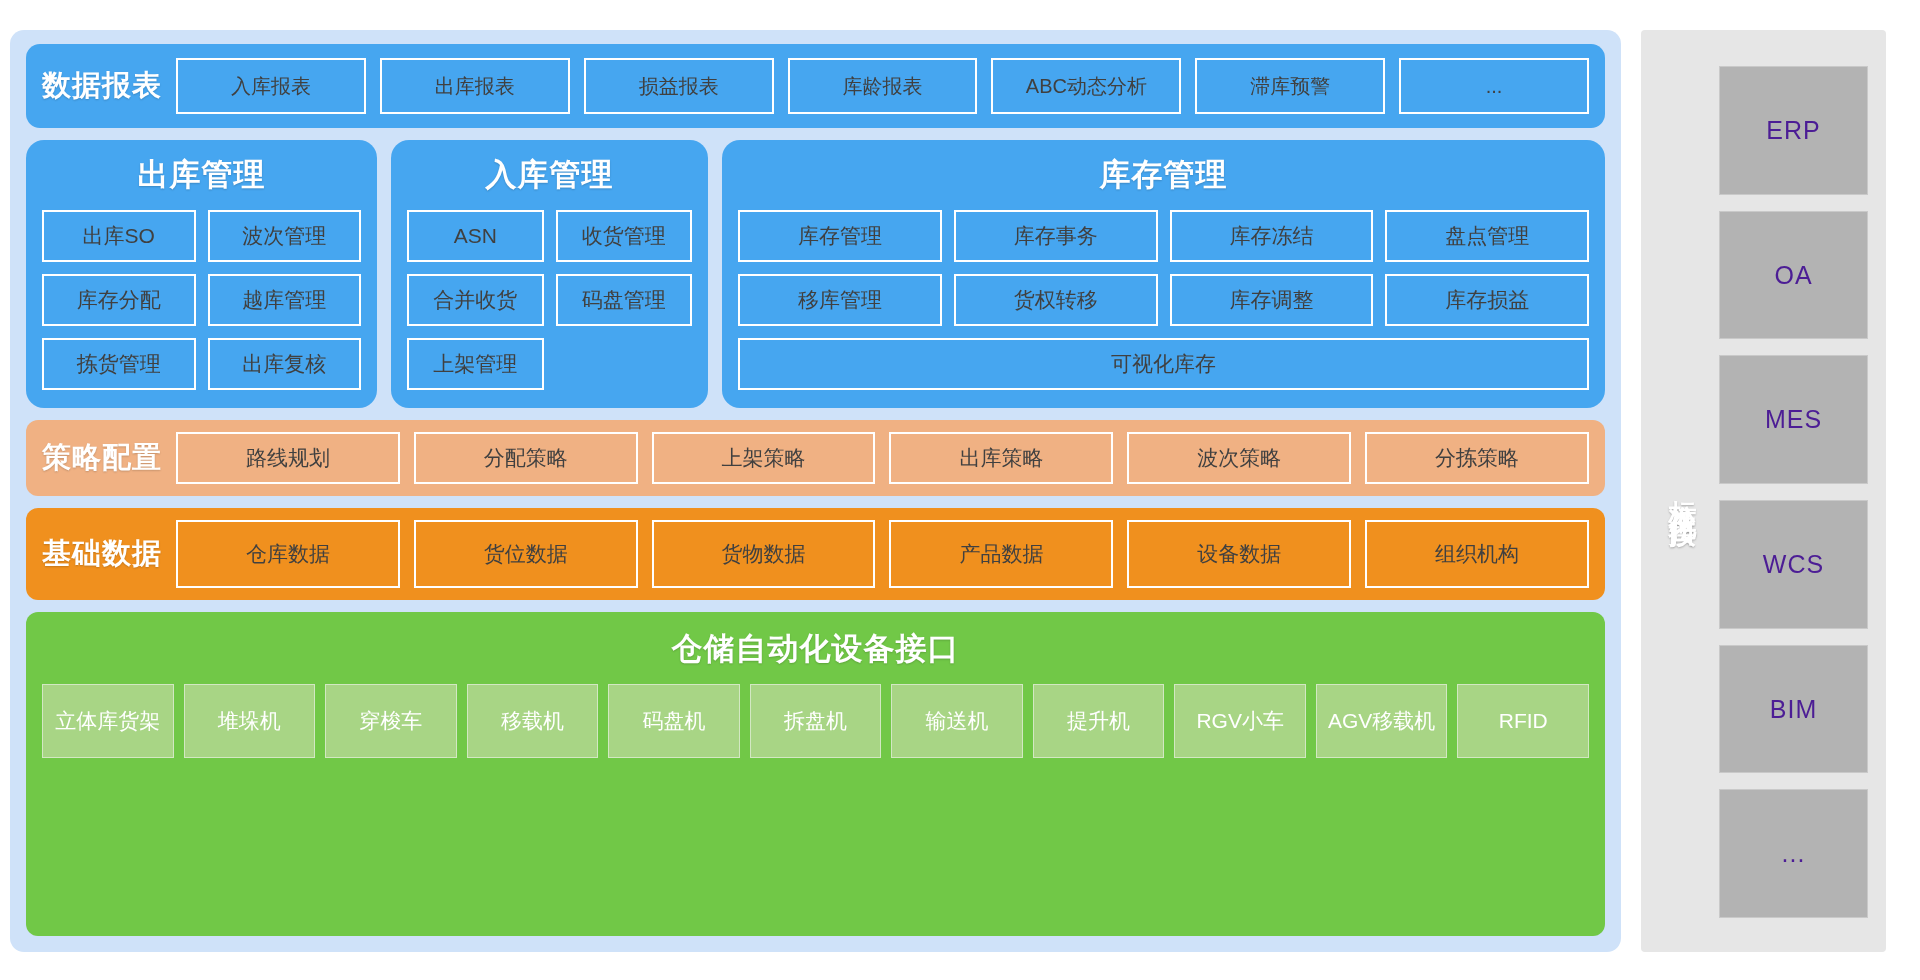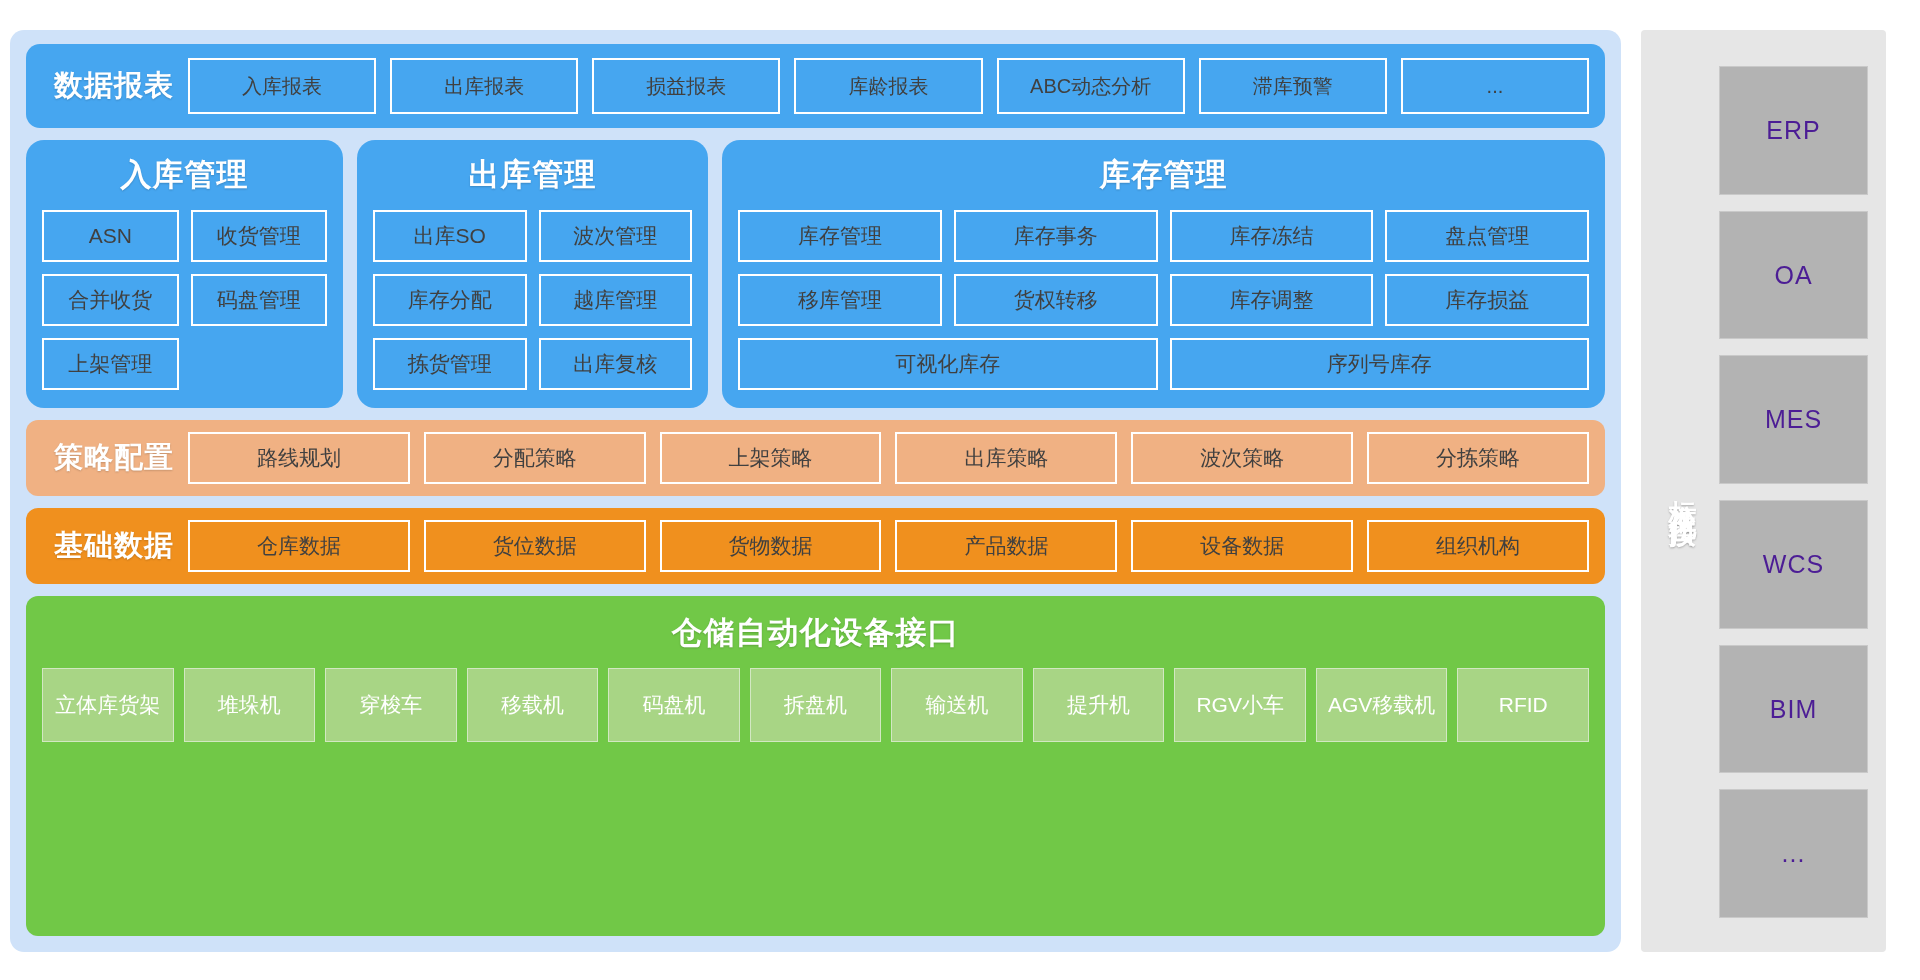--- a/index.html
+++ b/index.html
@@ -40,21 +40,20 @@
     flex: 0 0 auto;
   }
   .row-title {
     color: #ffffff;
     font-weight: bold;
     font-size: 29px;
     letter-spacing: 1px;
     white-space: nowrap;
     text-shadow: 0 1px 2px rgba(0,0,0,.18);
     flex: 0 0 auto;
-    margin-left: 12px;
   }
   .chip {
     border: 2px solid #ffffff;
     color: #404040;
     font-size: 20px;
     height: 56px;
     display: flex;
     align-items: center;
     justify-content: center;
     white-space: nowrap;
@@ -111,21 +110,21 @@
   
   .basedata-row {
     background: #f0901e;
     border-radius: 12px;
     padding: 12px 16px;
     display: flex;
     align-items: center;
     gap: 14px;
     flex: 0 0 auto;
   }
-  .basedata-row .chip { height: 52px; font-size: 21px; }
+  .basedata-row .chip { height: 68px; font-size: 21px; }
 
   
   .auto-section {
     background: #71c847;
     border-radius: 12px;
     padding: 16px 16px 18px 16px;
     display: flex;
     flex-direction: column;
     gap: 14px;
     flex: 1 1 auto;
@@ -212,69 +211,68 @@
       <div class="chip">出库报表</div>
       <div class="chip">损益报表</div>
       <div class="chip">库龄报表</div>
       <div class="chip">ABC动态分析</div>
       <div class="chip">滞库预警</div>
       <div class="chip">...</div>
     </div>
 
     <div class="mgmt-row">
 
+      <div class="mgmt-card card-outbound">
+        <div class="card-title">出库管理</div>
+        <div class="card-grid">
+          <div class="chip">出库SO</div>
+          <div class="chip">波次管理</div>
+        </div>
+        <div class="card-grid">
+          <div class="chip">库存分配</div>
+          <div class="chip">越库管理</div>
+        </div>
+        <div class="card-grid">
+          <div class="chip">拣货管理</div>
+          <div class="chip">出库复核</div>
+        </div>
+      </div>
+
       <div class="mgmt-card card-inbound">
         <div class="card-title">入库管理</div>
         <div class="card-grid">
           <div class="chip">ASN</div>
           <div class="chip">收货管理</div>
         </div>
         <div class="card-grid">
           <div class="chip">合并收货</div>
           <div class="chip">码盘管理</div>
         </div>
         <div class="card-grid">
           <div class="chip">上架管理</div>
           <div class="chip ghost"></div>
-        </div>
-      </div>
-
-      <div class="mgmt-card card-outbound">
-        <div class="card-title">出库管理</div>
-        <div class="card-grid">
-          <div class="chip">出库SO</div>
-          <div class="chip">波次管理</div>
-        </div>
-        <div class="card-grid">
-          <div class="chip">库存分配</div>
-          <div class="chip">越库管理</div>
-        </div>
-        <div class="card-grid">
-          <div class="chip">拣货管理</div>
-          <div class="chip">出库复核</div>
         </div>
       </div>
 
       <div class="mgmt-card card-stock">
         <div class="card-title">库存管理</div>
         <div class="card-grid">
           <div class="chip">库存管理</div>
           <div class="chip">库存事务</div>
           <div class="chip">库存冻结</div>
           <div class="chip">盘点管理</div>
         </div>
         <div class="card-grid">
           <div class="chip">移库管理</div>
           <div class="chip">货权转移</div>
           <div class="chip">库存调整</div>
           <div class="chip">库存损益</div>
         </div>
         <div class="card-grid">
           <div class="chip">可视化库存</div>
-          <div class="chip">序列号库存</div>
         </div>
       </div>
 
     </div>
 
     <div class="strategy-row">
       <div class="row-title">策略配置</div>
       <div class="chip">路线规划</div>
       <div class="chip">分配策略</div>
       <div class="chip">上架策略</div>

